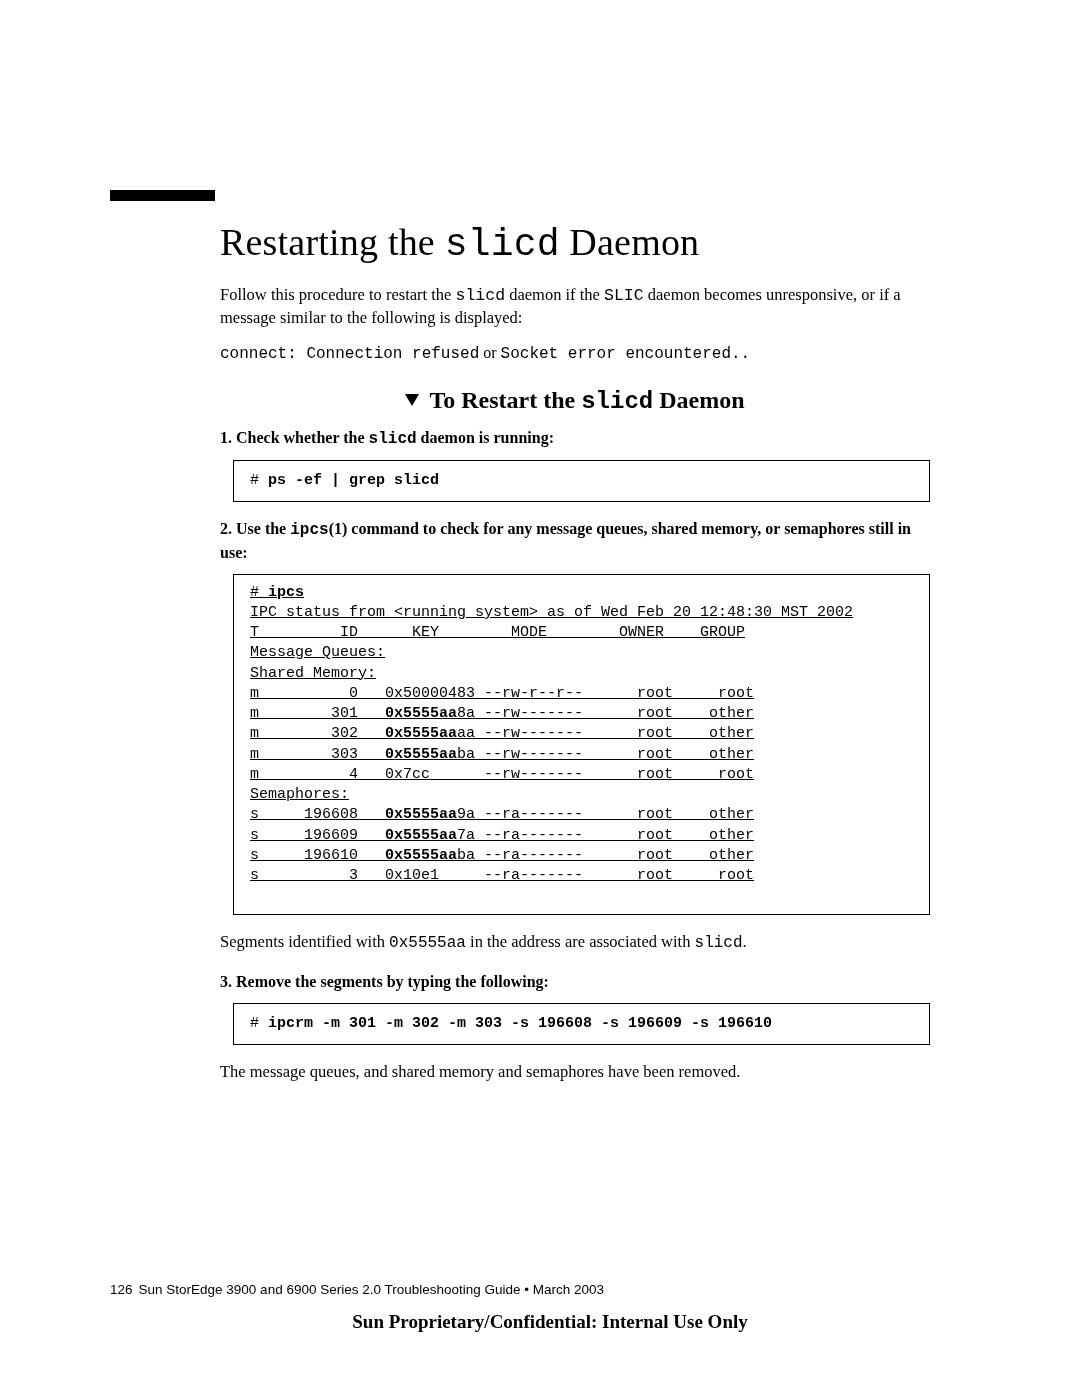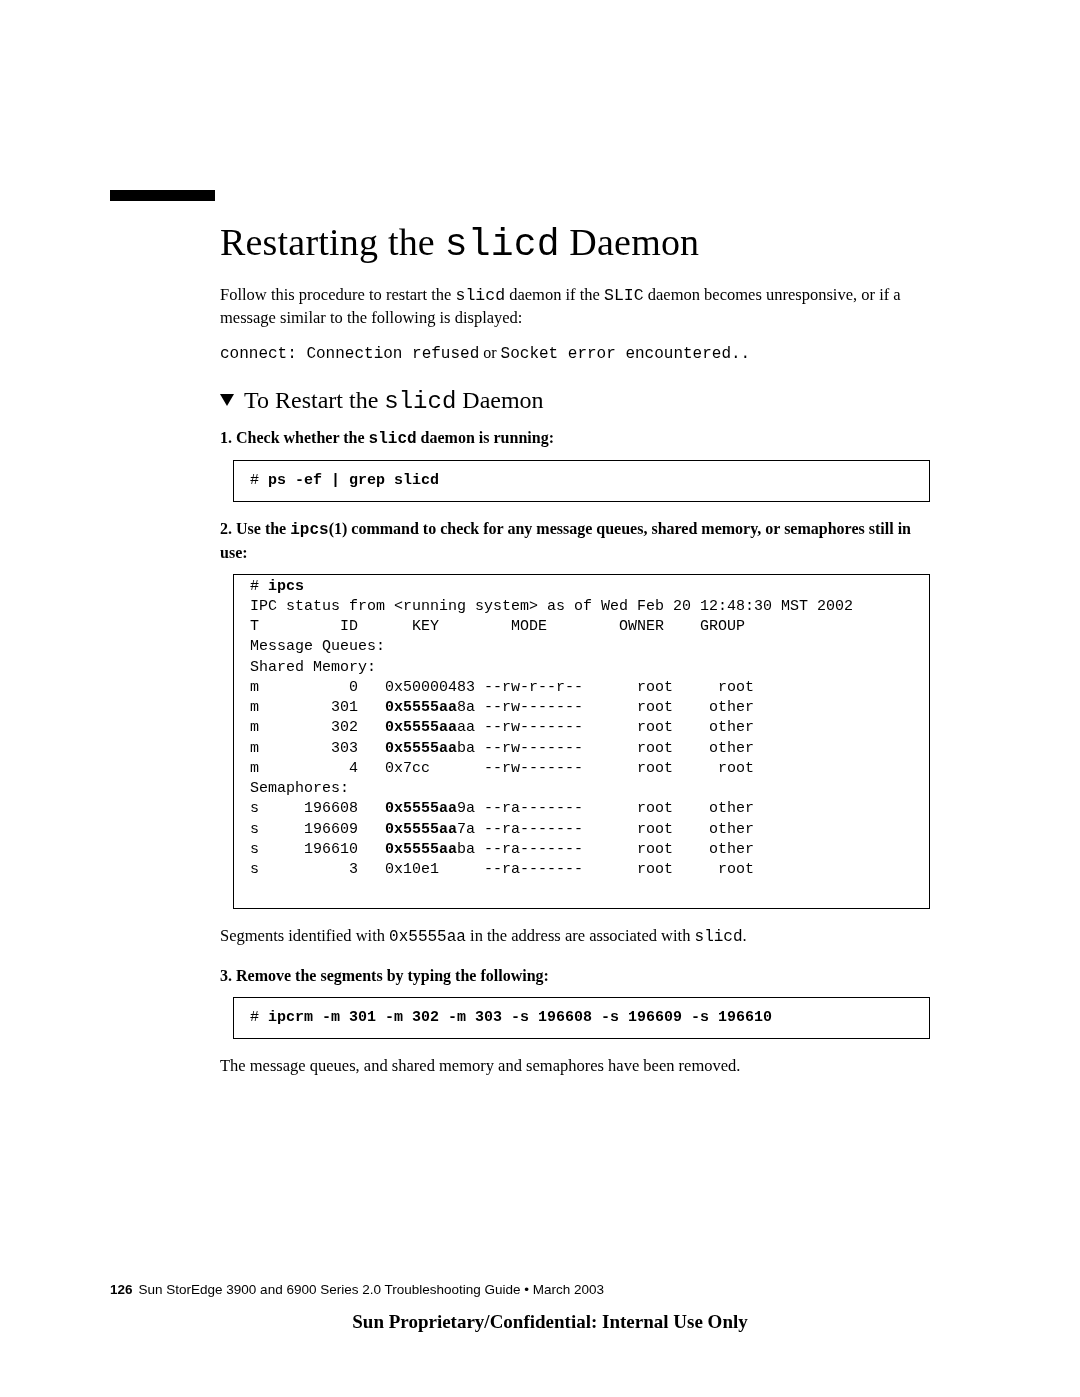--- a/index.html
+++ b/index.html
@@ -40,24 +40,25 @@
   }
   .mono { font-family: "Courier New", monospace; }
   .connect-line {
     font-family: "Courier New", monospace;
     font-size: 16px;
     margin: 4px 0 24px 0;
     white-space: pre;
   }
   .connect-line .serif { font-family: "Palatino Linotype", Palatino, Georgia, serif; }
   h2.sub {
-    font-weight: 400;
+    font-weight: 700;
     font-size: 24px;
     margin: 18px 0 4px 0;
     padding-left: 0;
+    text-align: center;
   }
   h2.sub .marker {
     display: inline-block;
     width: 0; height: 0;
     border-left: 7px solid transparent;
     border-right: 7px solid transparent;
     border-top: 12px solid #000;
     margin-right: 10px;
     vertical-align: 2px;
   }
@@ -89,36 +90,37 @@
     border: 1.2px solid #000;
     padding: 10px 16px;
     margin: 10px 0 16px 13px;
     font-family: "Courier New", monospace;
     font-size: 15px;
     line-height: 1.35;
     white-space: pre;
     overflow: hidden;
   }
   .codebox.big {
-    padding: 2px 16px 28px 16px;
+    padding: 8px 16px 28px 16px;
+    text-decoration: underline;
   }
   .codebox .cb { font-weight: 700; }
   .note {
     font-size: 16.5px;
     margin: 8px 0 16px 0;
   }
   .note .mono { font-size: 16px; }
   .footer {
     position: absolute;
     left: 110px;
     bottom: 100px;
     font-size: 13.5px;
     font-family: Helvetica, Arial, sans-serif;
   }
-  .footer .pn { font-weight: 700; margin-right: 6px; text-align: center; }
+  .footer .pn { font-weight: 400; margin-right: 6px; text-align: center; }
   .confidential {
     position: absolute;
     left: 0; right: 0;
     bottom: 64px;
     text-align: center;
     font-weight: 700;
     font-size: 19px;
     padding-left: 20px;
   }
 </style>

